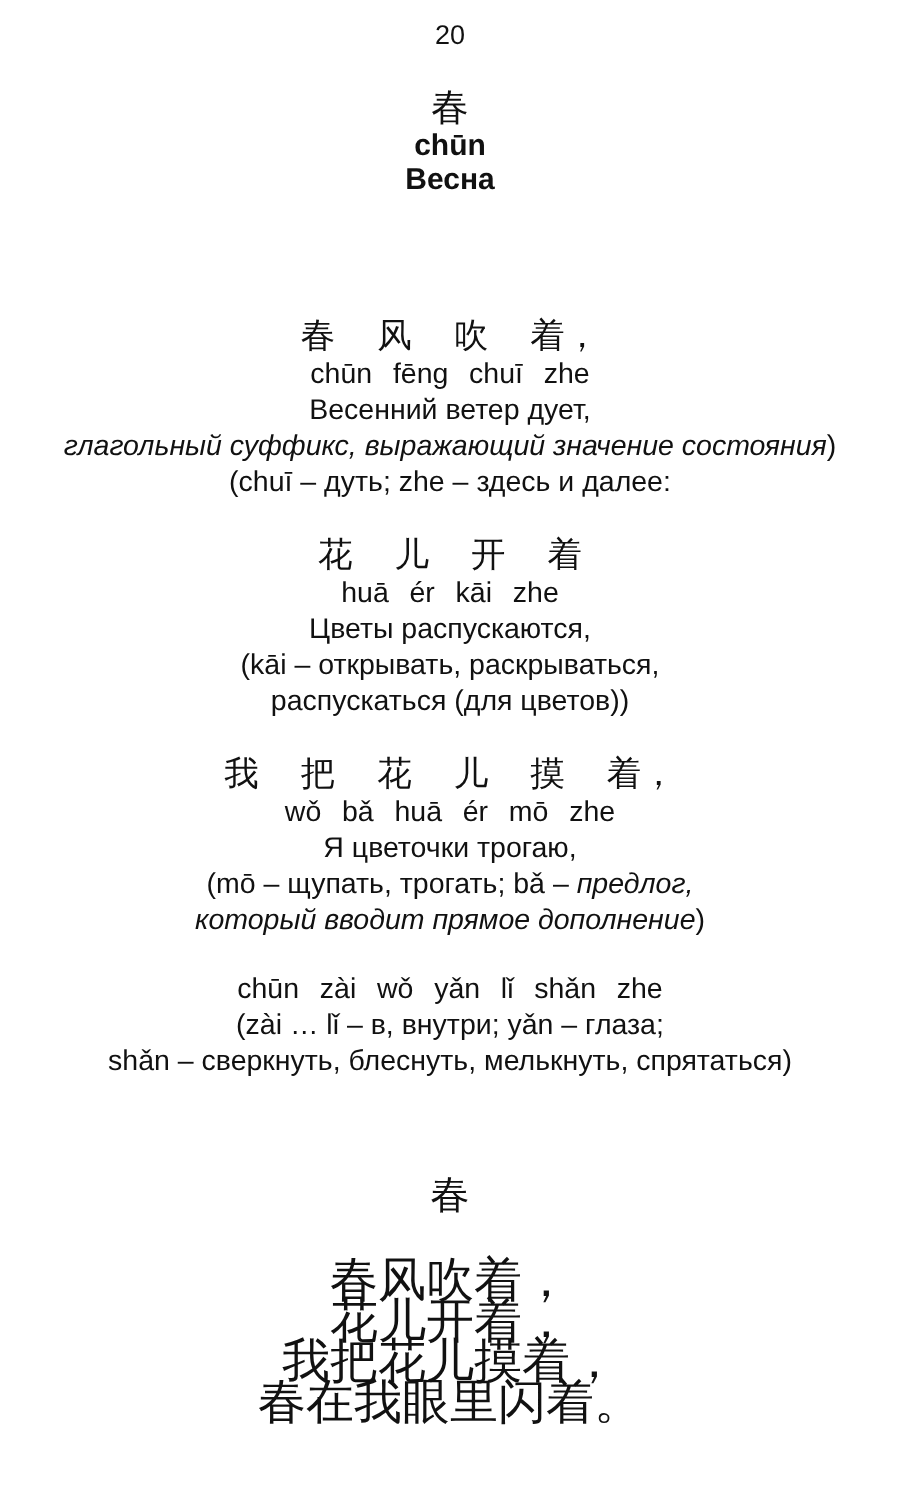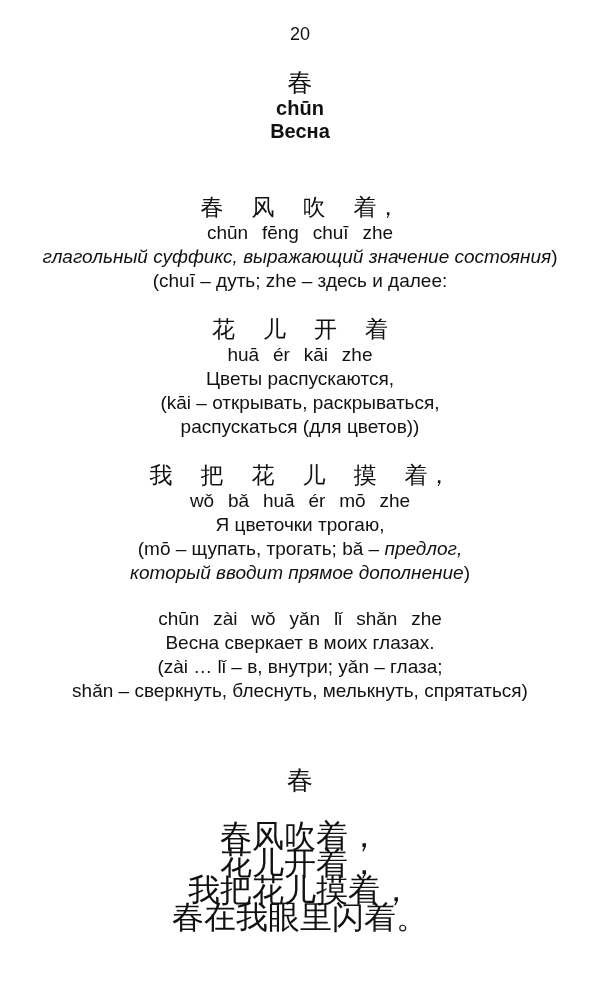--- a/index.html
+++ b/index.html
@@ -7,36 +7,36 @@
     position: relative;
     width: 600px;
     height: 1003px;
     background: #ffffff;
     color: #111111;
     font-family: "Liberation Sans", sans-serif;
     text-align: center;
     overflow: hidden;
   }
   .page-number {
-    padding-top: 23px;
+    padding-top: 12px;
     font-size: 18px;
     line-height: 22px;
   }
   .title-block { margin-top: 24px; }
   .title-hanzi {
     font-family: "DejaVu Serif", serif;
     font-size: 25px;
     line-height: 28px;
   }
   .title-pinyin, .title-ru {
     font-weight: bold;
     font-size: 20px;
     line-height: 23px;
   }
-  .stanzas { margin-top: 50px; }
+  .stanzas { margin-top: 78px; }
   .stanza { margin-bottom: 22px; }
   .hanzi-line {
     font-family: "DejaVu Serif", serif;
     font-size: 23px;
     line-height: 28px;
     word-spacing: 0.9em;
   }
   .pinyin-line {
     font-size: 19px;
     line-height: 24px;
@@ -70,20 +70,21 @@
     <div class="title-hanzi">春</div>
     <div class="title-pinyin">chūn</div>
     <div class="title-ru">Весна</div>
   </div>
 
   <div class="stanzas">
 
     <div class="stanza">
       <div class="hanzi-line">春 风 吹 着，</div>
       <div class="pinyin-line">chūn fēng chuī zhe</div>
+      <div class="ru-line">Весенний ветер дует,</div>
       <div class="note-line"><span style="font-style: italic;">глагольный суффикс, выражающий значение состояния</span><span>)</span></div>
       <div class="note-line"><span>(chuī – дуть; zhe – здесь и далее:</span></div>
     </div>
 
     <div class="stanza">
       <div class="hanzi-line">花 儿 开 着</div>
       <div class="pinyin-line">huā ér kāi zhe</div>
       <div class="ru-line">Цветы распускаются,</div>
       <div class="note-line"><span>(kāi – открывать, раскрываться,</span></div>
       <div class="note-line"><span>распускаться </span><span style="">(для цветов)</span><span>)</span></div>
@@ -92,21 +93,20 @@
     <div class="stanza">
       <div class="hanzi-line">我 把 花 儿 摸 着，</div>
       <div class="pinyin-line">wǒ bǎ huā ér mō zhe</div>
       <div class="ru-line">Я цветочки трогаю,</div>
       <div class="note-line"><span>(mō – щупать, трогать; bǎ – </span><span style="font-style: italic;">предлог,</span></div>
       <div class="note-line"><span style="font-style: italic; text-align: center;">который вводит прямое дополнение</span><span>)</span></div>
     </div>
 
     <div class="stanza">
       <div class="pinyin-line">chūn zài wǒ yǎn lǐ shǎn zhe</div>
-      <div class="ru-line">Весна сверкает в моих глазах.</div>
       <div class="note-line"><span>(zài … lǐ – в, внутри; yǎn – глаза;</span></div>
       <div class="note-line"><span>shǎn – сверкнуть, блеснуть, мелькнуть, спрятаться)</span></div>
     </div>
 
   </div>
 
   <div class="full-poem-title">春</div>
 
   <div class="full-poem">
     <div>春风吹着，</div>

